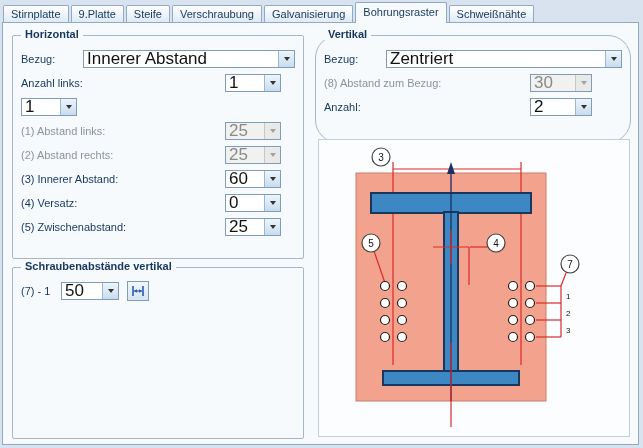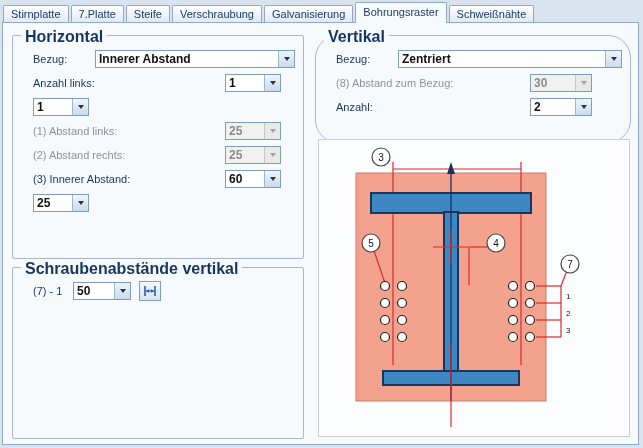--- a/index.html
+++ b/index.html
@@ -13,35 +13,35 @@
          border-radius:2px 2px 0 0; margin-right:2px; white-space:nowrap; cursor:default; }
   .tab.active { height:21px; line-height:19px; margin-bottom:-1px; background:#f7fafd; position:relative; z-index:6; }
 
   
   .panel { position:absolute; left:2px; top:22px; width:637px; height:423px; background:#f7fafd;
            border:1px solid #90aac6; }
 
   
   .group { position:absolute; border:1px solid #a7b6c8; border-radius:2px; }
   .gtitle { position:absolute; top:-8px; left:8px; background:#f7fafd; padding:0 4px;
-            font-size:16px; font-weight:bold; color:#15365f; white-space:nowrap; }
+            font-size:11px; font-weight:bold; color:#15365f; white-space:nowrap; }
   .g-horizontal { left:9px;  top:12px;  width:292px; height:224px; }
   .g-schrauben  { left:9px;  top:244px; width:292px; height:172px; }
   .g-vertikal   { left:312px; top:12px; width:316px; height:108px;border-radius:23px; }
-  .grows { padding-top:11px;margin-left:12px; }
+  .grows { padding-top:11px; }
 
   .row { height:24px; display:flex; align-items:center; padding:0 8px; }
   .lbl { font-size:11px; color:#15365f; white-space:nowrap; }
   .lbl.dis { color:#8d939b; }
   .row-wide .lbl { width:58px; }
   .row-num .lbl { flex:1; }
 
   
   .combo { display:flex; align-items:stretch; height:18px; background:#fff; border:1px solid #7f9db9; }
-  .combo .cval { flex:1; font-size:12px; color:#111; padding:1px 3px; line-height:14px; white-space:nowrap; overflow:hidden;font-weight:bold; }
+  .combo .cval { flex:1; font-size:17px; color:#111; padding:1px 3px; line-height:14px; white-space:nowrap; overflow:hidden; }
   .combo .cbtn { width:16px; display:flex; align-items:center; justify-content:center;
                  background:linear-gradient(#eef5fc,#c8dcee); border-left:1px solid #9ab8d2; }
   .tri { width:0; height:0; border-left:3.5px solid transparent; border-right:3.5px solid transparent; border-top:4px solid #333; }
   .combo.disabled { background:#f1f1ef; }
   .combo.disabled .cval { color:#8a8a8a; }
   .combo.disabled .cbtn { background:#e9e9e7; border-left-color:#c6c6c6; }
   .combo.disabled .tri { border-top-color:#a2a2a2; }
   .wide { flex:1; margin-left:4px; }
   .w56 { width:56px; margin-right:14px; }
   .w62 { width:62px; margin-right:30px; }
@@ -60,21 +60,21 @@
   .ctext { font-size:10px; text-anchor:middle; fill:#111; font-family:"Liberation Sans",sans-serif; }
   .rowlbl { font-size:8px; fill:#111; font-family:"Liberation Sans",sans-serif; }
 </style>
 </head>
 <body>
 
 <div class="screen">
 
   <div class="tabbar">
     <div class="tab">Stirnplatte</div>
-    <div class="tab">7.Platte</div>
+    <div class="tab">9.Platte</div>
     <div class="tab">Steife</div>
     <div class="tab">Verschraubung</div>
     <div class="tab">Galvanisierung</div>
     <div class="tab active">Bohrungsraster</div>
     <div class="tab">Schweißnähte</div>
   </div>
 
   <div class="panel">
 
     <div class="group g-horizontal">
@@ -127,20 +127,30 @@
         <div class="row row-num">
           <span class="lbl">(3) Innerer Abstand:</span>
           <div class="combo w56">
             <span class="cval">60</span>
             <span class="cbtn">
                 <i class="tri"></i>
               </span>
           </div>
         </div>
         <div class="row row-num">
+          <span class="lbl">(4) Versatz:</span>
+          <div class="combo w56">
+            <span class="cval">0</span>
+            <span class="cbtn">
+                <i class="tri"></i>
+              </span>
+          </div>
+        </div>
+        <div class="row row-num">
+          <span class="lbl">(5) Zwischenabstand:</span>
           <div class="combo w56">
             <span class="cval">25</span>
             <span class="cbtn">
                 <i class="tri"></i>
               </span>
           </div>
         </div>
       </div>
     </div>
 

